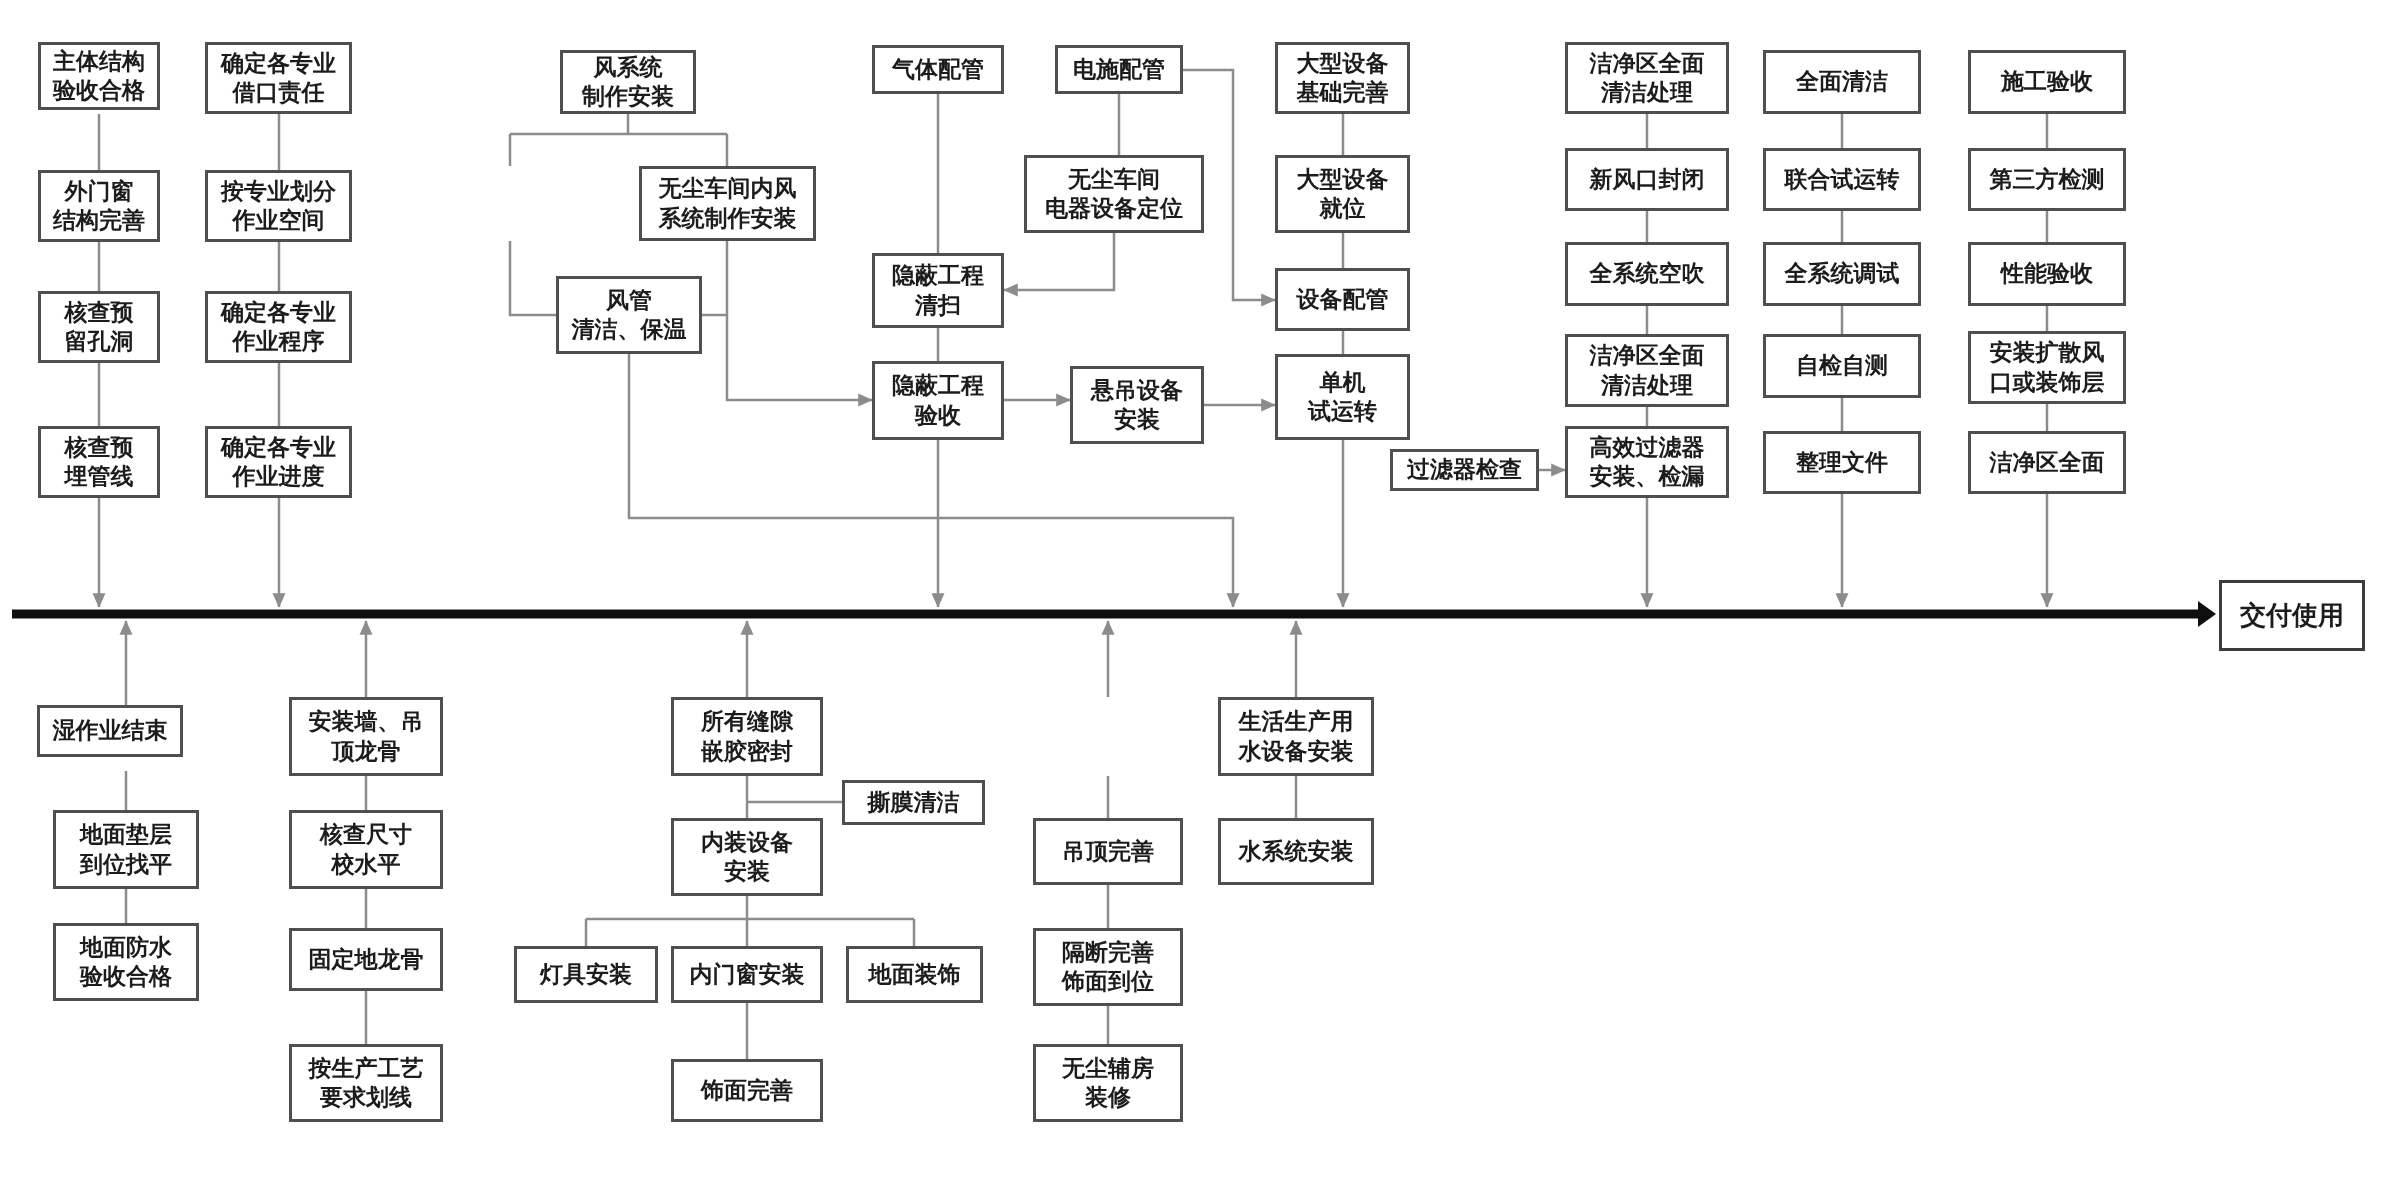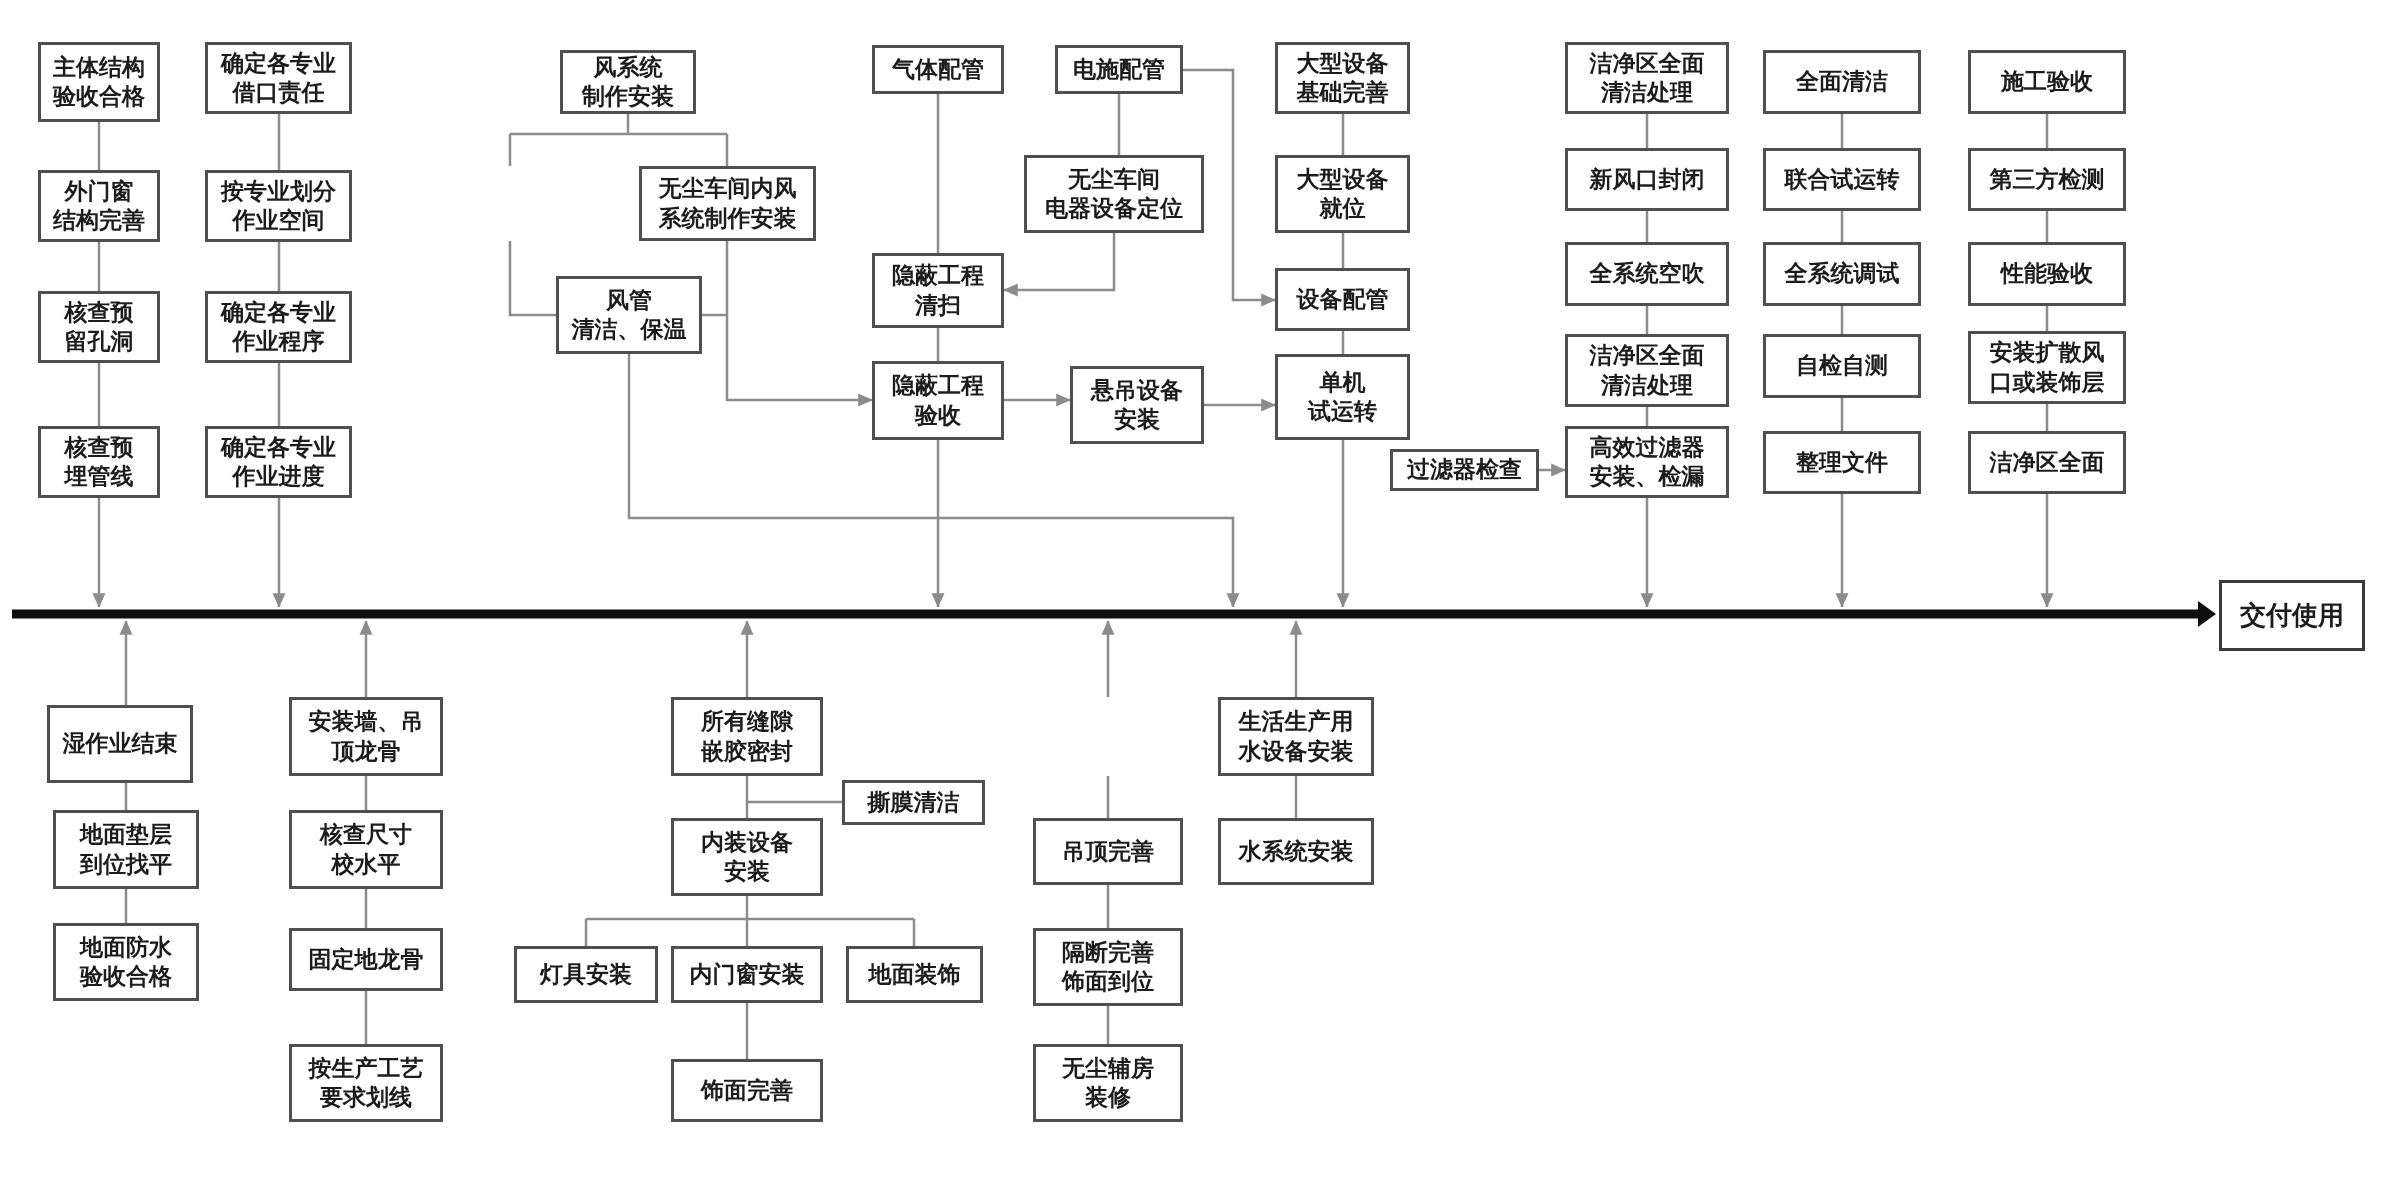--- a/index.html
+++ b/index.html
@@ -110,21 +110,21 @@
       <line x1="1108" y1="697" x2="1108" y2="621"></line>
       <line x1="1296" y1="697" x2="1296" y2="621"></line>
     </g>
 
     <g>
       <line x1="12" y1="614" x2="2198" y2="614" stroke="#0f0f0f" stroke-width="9"></line>
       <polygon points="2198,601 2198,627 2216,614" fill="#0f0f0f"></polygon>
     </g>
   </svg>
 
-  <div class="nd" style="left:38px;top:42px;width:122px;height:80px">主体结构
+  <div class="nd" style="left:38px;top:42px;width:122px;height:68px">主体结构
 验收合格</div>
   <div class="nd" style="left:38px;top:170px;width:122px;height:72px">外门窗
 结构完善</div>
   <div class="nd" style="left:38px;top:291px;width:122px;height:72px">核查预
 留孔洞</div>
   <div class="nd" style="left:38px;top:426px;width:122px;height:72px">核查预
 埋管线</div>
 
   <div class="nd" style="left:205px;top:42px;width:147px;height:72px">确定各专业
 借口责任</div>
@@ -180,21 +180,21 @@
 
   <div class="nd" style="left:1968px;top:50px;width:158px;height:64px">施工验收</div>
   <div class="nd" style="left:1968px;top:148px;width:158px;height:63px">第三方检测</div>
   <div class="nd" style="left:1968px;top:242px;width:158px;height:64px">性能验收</div>
   <div class="nd" style="left:1968px;top:331px;width:158px;height:73px">安装扩散风
 口或装饰层</div>
   <div class="nd" style="left:1968px;top:431px;width:158px;height:63px">洁净区全面</div>
 
   <div class="nd delivery" style="left:2219px;top:580px;width:146px;height:71px">交付使用</div>
 
-  <div class="nd" style="left:47px;top:705px;width:146px;height:78px">湿作业结束</div>
+  <div class="nd" style="left:37px;top:705px;width:146px;height:52px">湿作业结束</div>
   <div class="nd" style="left:53px;top:810px;width:146px;height:79px">地面垫层
 到位找平</div>
   <div class="nd" style="left:53px;top:923px;width:146px;height:78px">地面防水
 验收合格</div>
 
   <div class="nd" style="left:289px;top:697px;width:154px;height:79px">安装墙、吊
 顶龙骨</div>
   <div class="nd" style="left:289px;top:810px;width:154px;height:79px">核查尺寸
 校水平</div>
   <div class="nd" style="left:289px;top:928px;width:154px;height:63px">固定地龙骨</div>

